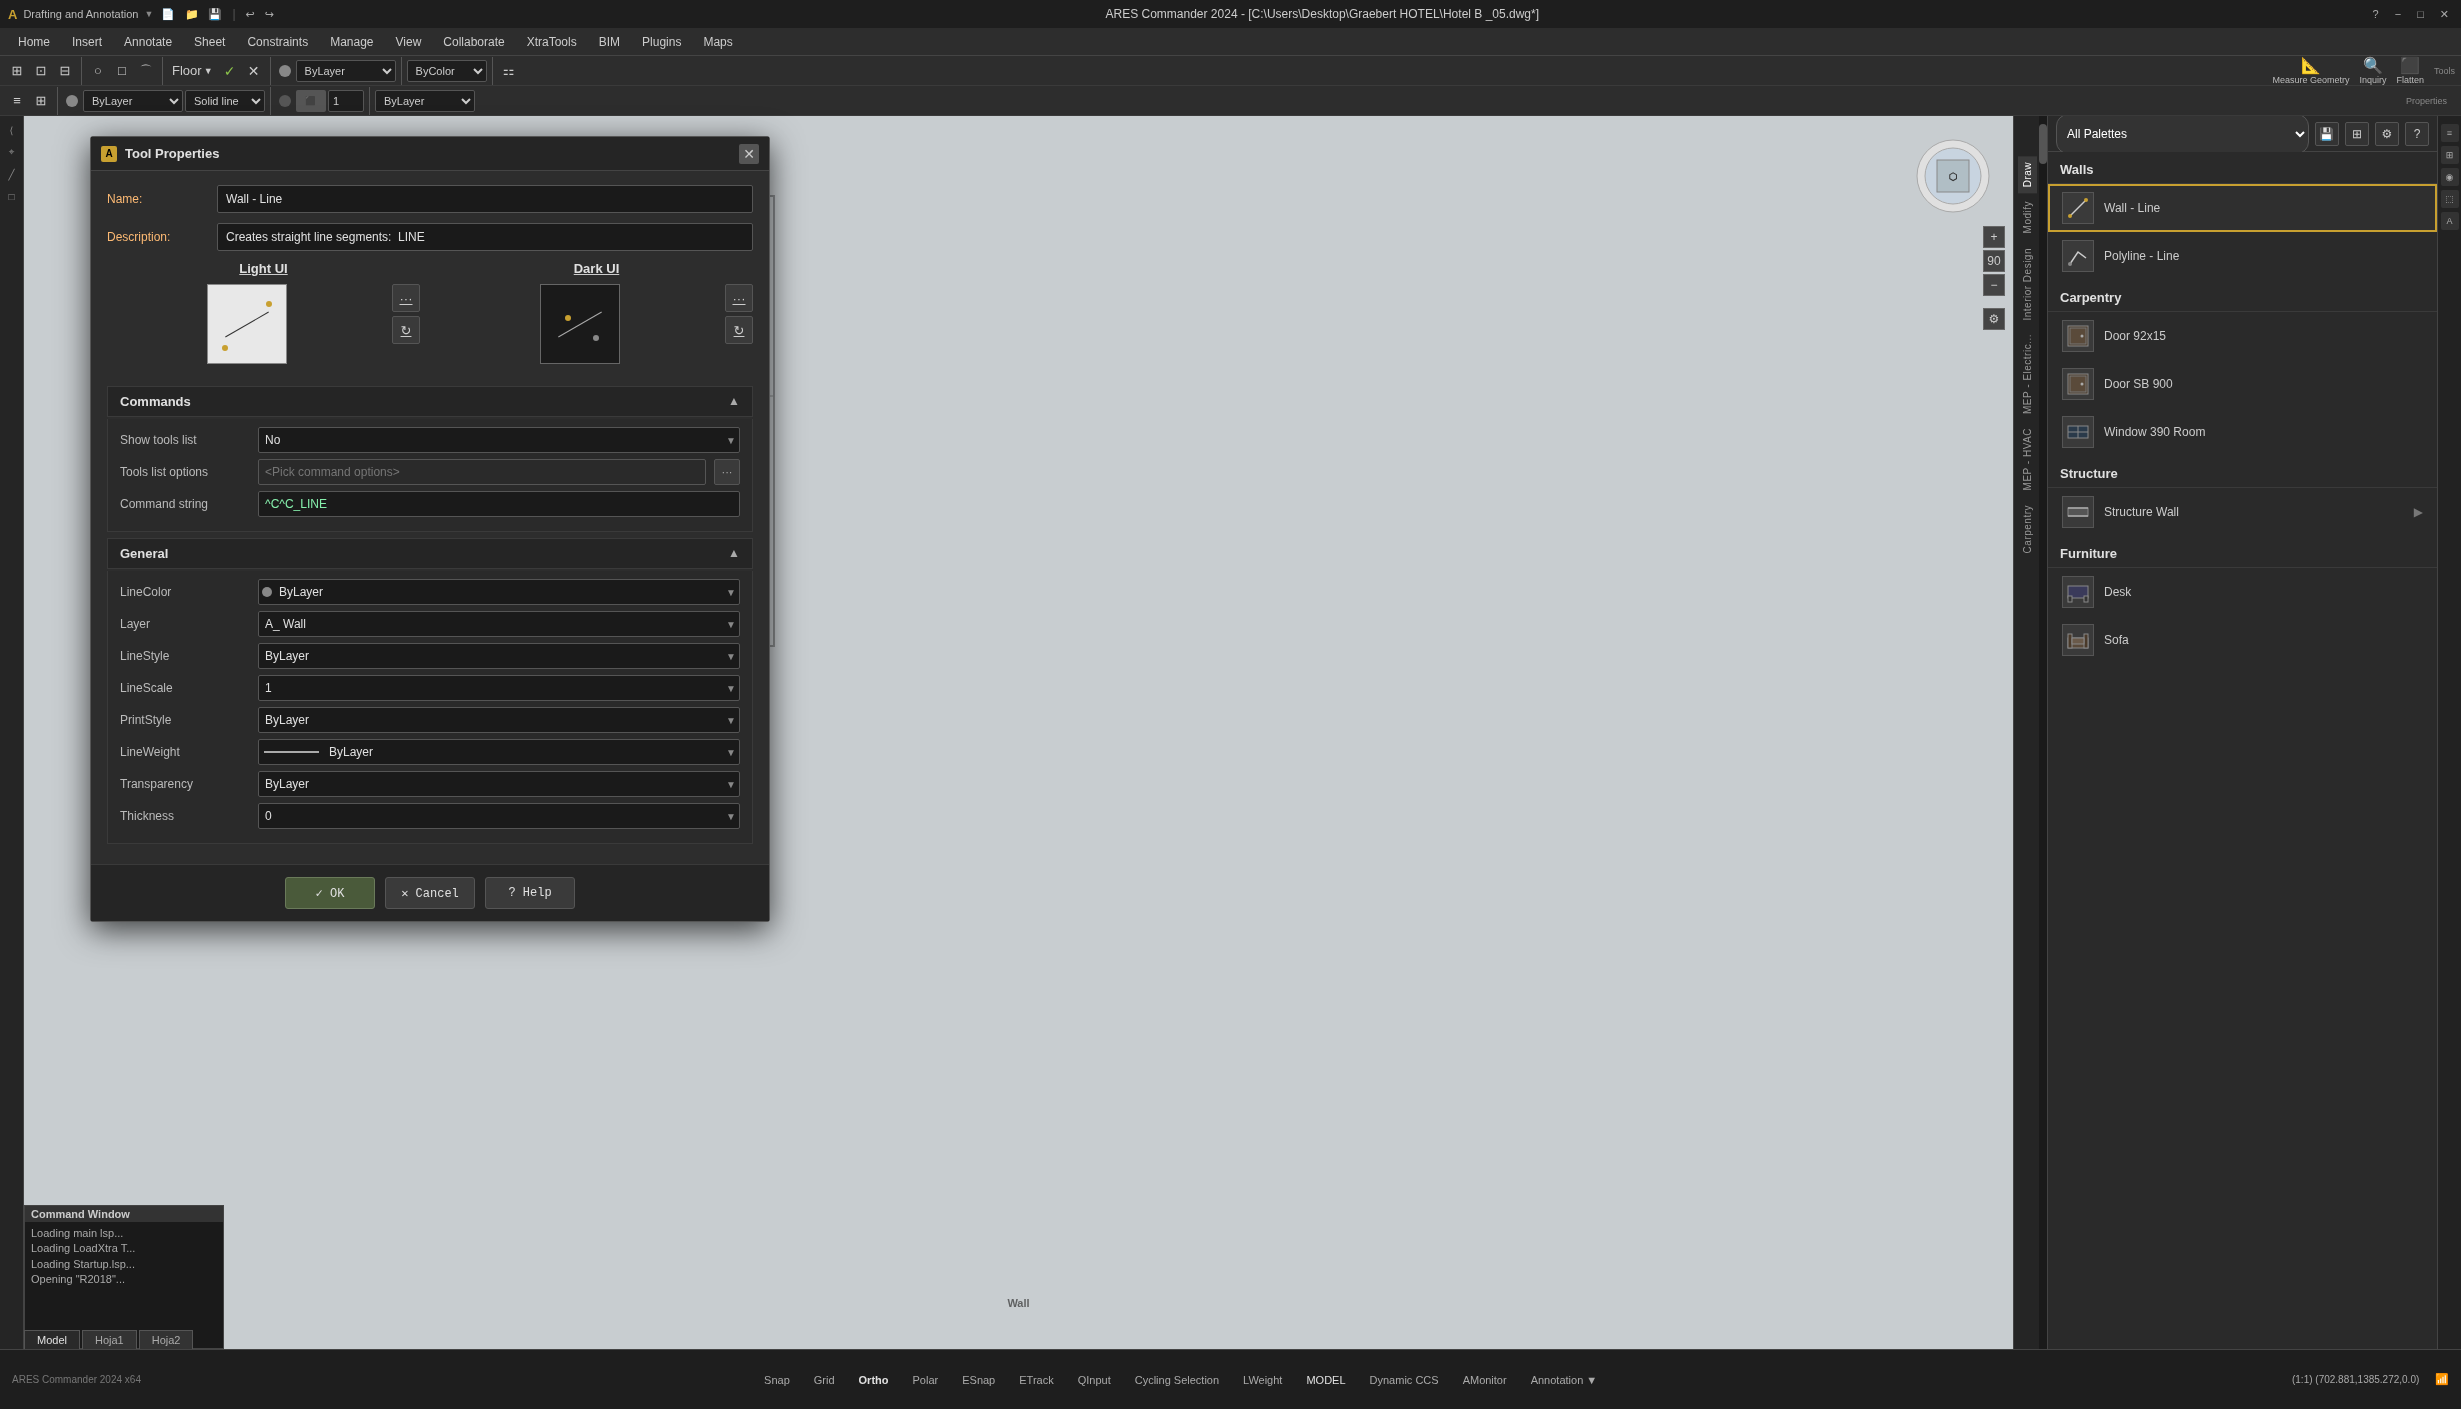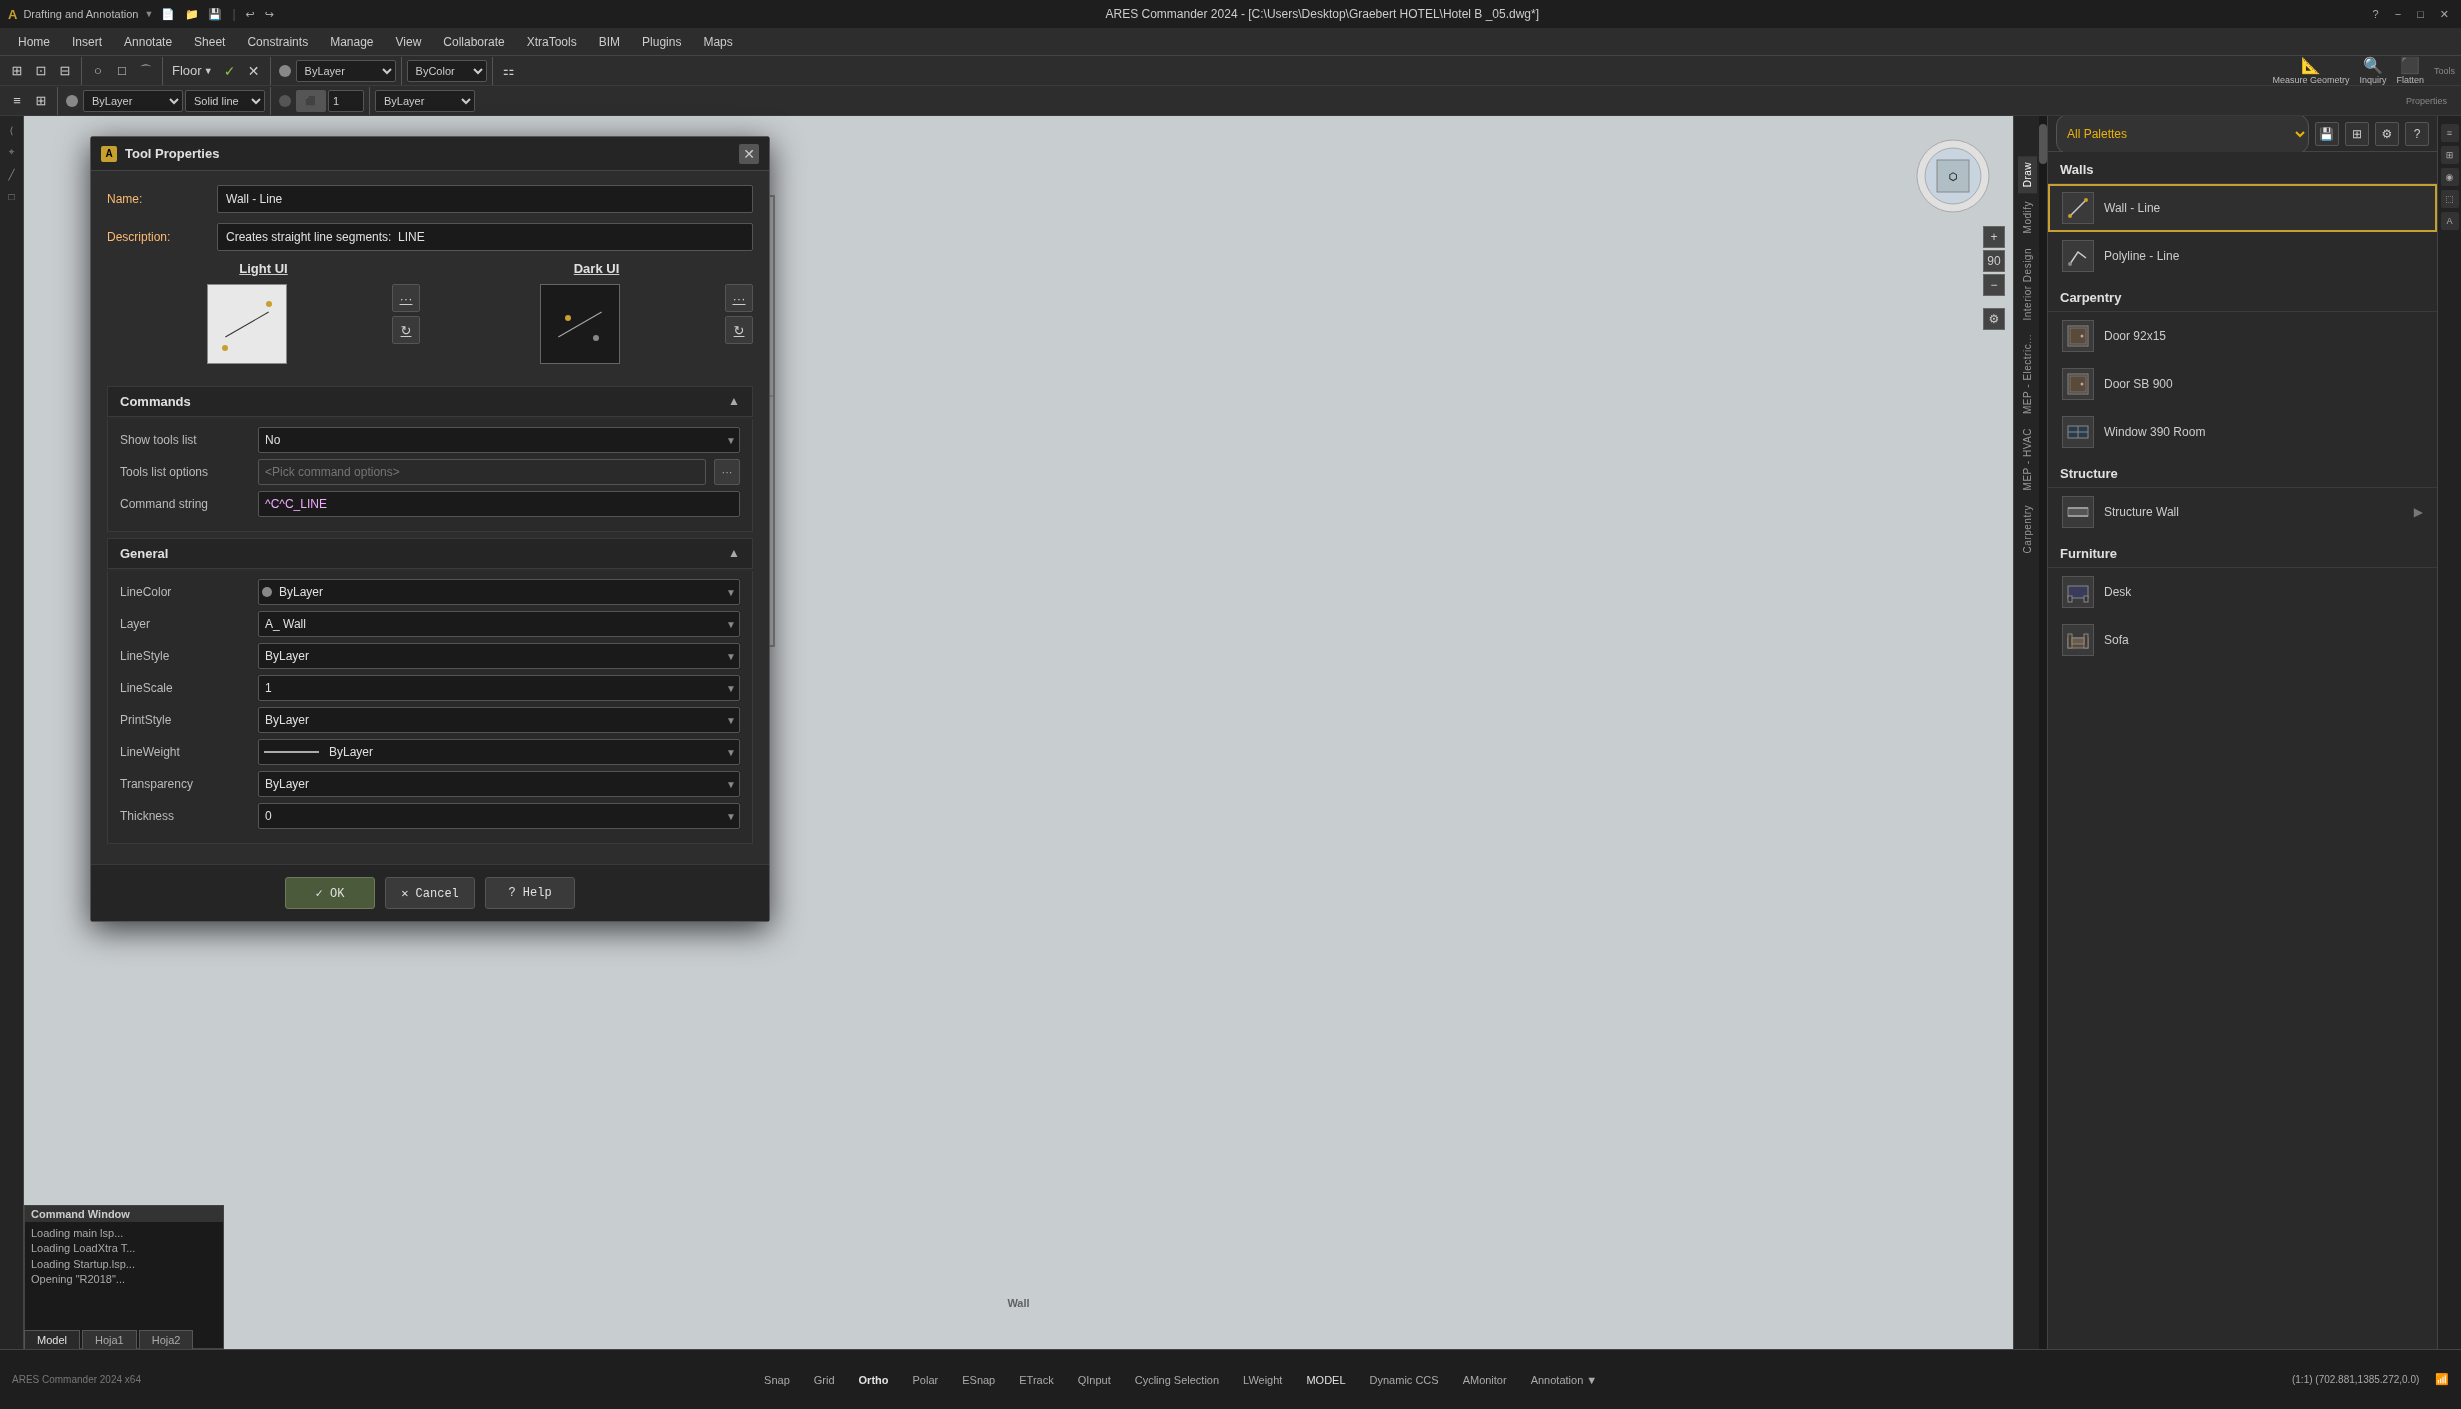--- a/index.html
+++ b/index.html
@@ -116,21 +116,21 @@
       background: #2a2a2a;
       border-bottom: 1px solid #444;
       display: flex;
       align-items: center;
       padding: 0 8px;
       gap: 6px;
     }
     .palette-select {
       flex: 1;
       background: #333;
-      color: #eab308;
+      color: #ffffff;
       border: 1px solid #555;
       padding: 3px 6px;
       font-size: 12px;
       height: 40px;
       border-radius: 12px;
     }
     .palette-btn {
       width: 24px; height: 24px;
       background: #333;
       border: 1px solid #555;
@@ -431,21 +431,21 @@
       position: absolute;
       right: 4px;
       pointer-events: none;
       color: #888;
       font-size: 10px;
     }
     .prop-input-text {
       flex: 1;
       background: #1a1a1a;
       border: 1px solid #555;
-      color: #f0abfc;
+      color: #86efac;
       padding: 3px 6px;
       font-size: 12px;
       height: 26px;
       border-radius: 2px;
     }
     .prop-btn {
       width: 26px; height: 26px;
       background: #3a3a3a;
       border: 1px solid #555;
       color: #aaa;

